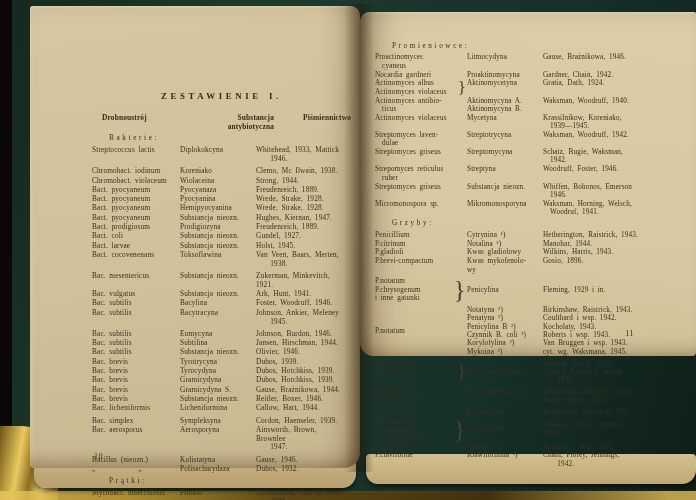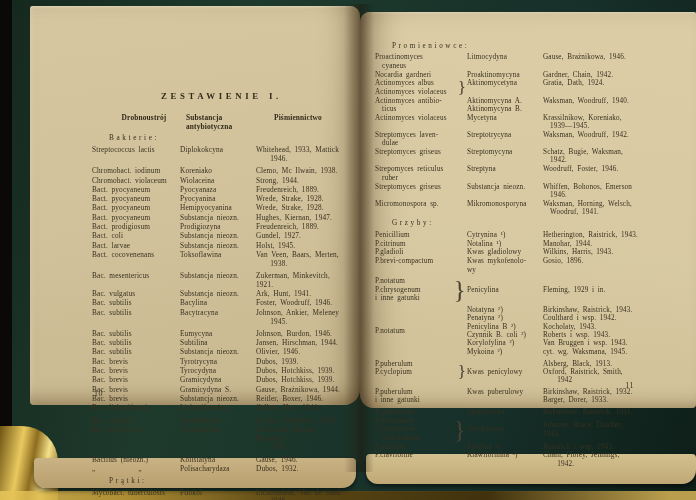--- a/index.html
+++ b/index.html
@@ -29,32 +29,32 @@
     background:linear-gradient(#c9b284,#b89f6f);
     box-shadow:0 3px 4px rgba(0,0,0,.5);
   }
   .under-right{
     left:366px;bottom:16px;width:330px;height:30px;
     background:linear-gradient(#d3c08f,#bfa876);
     box-shadow:0 3px 4px rgba(0,0,0,.5);
   }
   .page{position:absolute;}
   .page.left{
-    left:30px;top:6px;width:330px;height:399px;
+    left:30px;top:6px;width:330px;height:462px;
     background:linear-gradient(173deg,#d6c7a1 0%,#d0c19a 55%,#c8b890 100%);
     border-radius:3px 10px 16px 4px;
     box-shadow:
       inset -26px 0 30px -18px rgba(70,45,15,.55),
       inset 0 -16px 20px -14px rgba(85,60,25,.5),
       inset 0 3px 3px -2px rgba(255,250,225,.5),
       inset 4px 0 6px -3px rgba(255,250,225,.35);
     text-decoration: underline;
   }
   .page.right{
-    left:360px;top:12px;width:336px;height:396px;
+    left:360px;top:12px;width:336px;height:344px;
     background:linear-gradient(187deg,#dccda7 0%,#d7c9a2 60%,#cfbf96 100%);
     border-radius:10px 2px 4px 14px;
     box-shadow:
       inset 28px 0 34px -20px rgba(70,45,15,.6),
       inset 0 -14px 18px -14px rgba(85,60,25,.45),
       inset 0 3px 3px -2px rgba(255,250,225,.5);
   }
   .gutter{
     position:absolute;left:344px;top:4px;width:30px;height:468px;
     background:linear-gradient(90deg,rgba(40,25,8,0) 0%,rgba(40,25,8,.30) 42%,rgba(30,18,5,.42) 55%,rgba(40,25,8,0) 100%);
@@ -65,22 +65,22 @@
     position:absolute;color:#38301f;
     font-size:7.3px;line-height:8.8px;word-spacing:1.6px;letter-spacing:.15px;
   }
   .content.lft{left:62px;right:9px;top:86px;bottom:26px;}
   .content.rgt{left:15px;right:26px;top:30px;bottom:12px;font-size:7.2px;line-height:8.35px;}
   .page-title{
     text-align:center;font-weight:bold;font-size:8.8px;
     letter-spacing:3.6px;margin:0 0 13px 0;color:#322a1a;
   }
   .hdr-row{display:grid;grid-template-columns:94px 88px 1fr;margin-bottom:2px;}
-  .hdr{font-weight:bold;text-align:left;white-space:pre-line;font-size:7.4px;color:#322a1a;}
-  .hdr:first-child{text-align:center;padding-left:10px;}
+  .hdr{font-weight:bold;text-align:right;white-space:pre-line;font-size:7.4px;color:#322a1a;}
+  .hdr:first-child{text-align:left;padding-left:10px;}
   .sec-heading{
     letter-spacing:2.6px;padding-left:17px;margin:3px 0 3px 0;color:#38301f;
   }
   .sec-heading.first{margin-top:0;}
   .rows{}
   .row{display:grid;margin-bottom:.5px;}
   .lft .row{grid-template-columns:88px 76px 1fr;}
   .rgt .row{grid-template-columns:92px 76px 1fr;}
   .row.gap{margin-top:3.5px;}
   .cell{white-space:pre-wrap;position:relative;padding-right:3px;}

